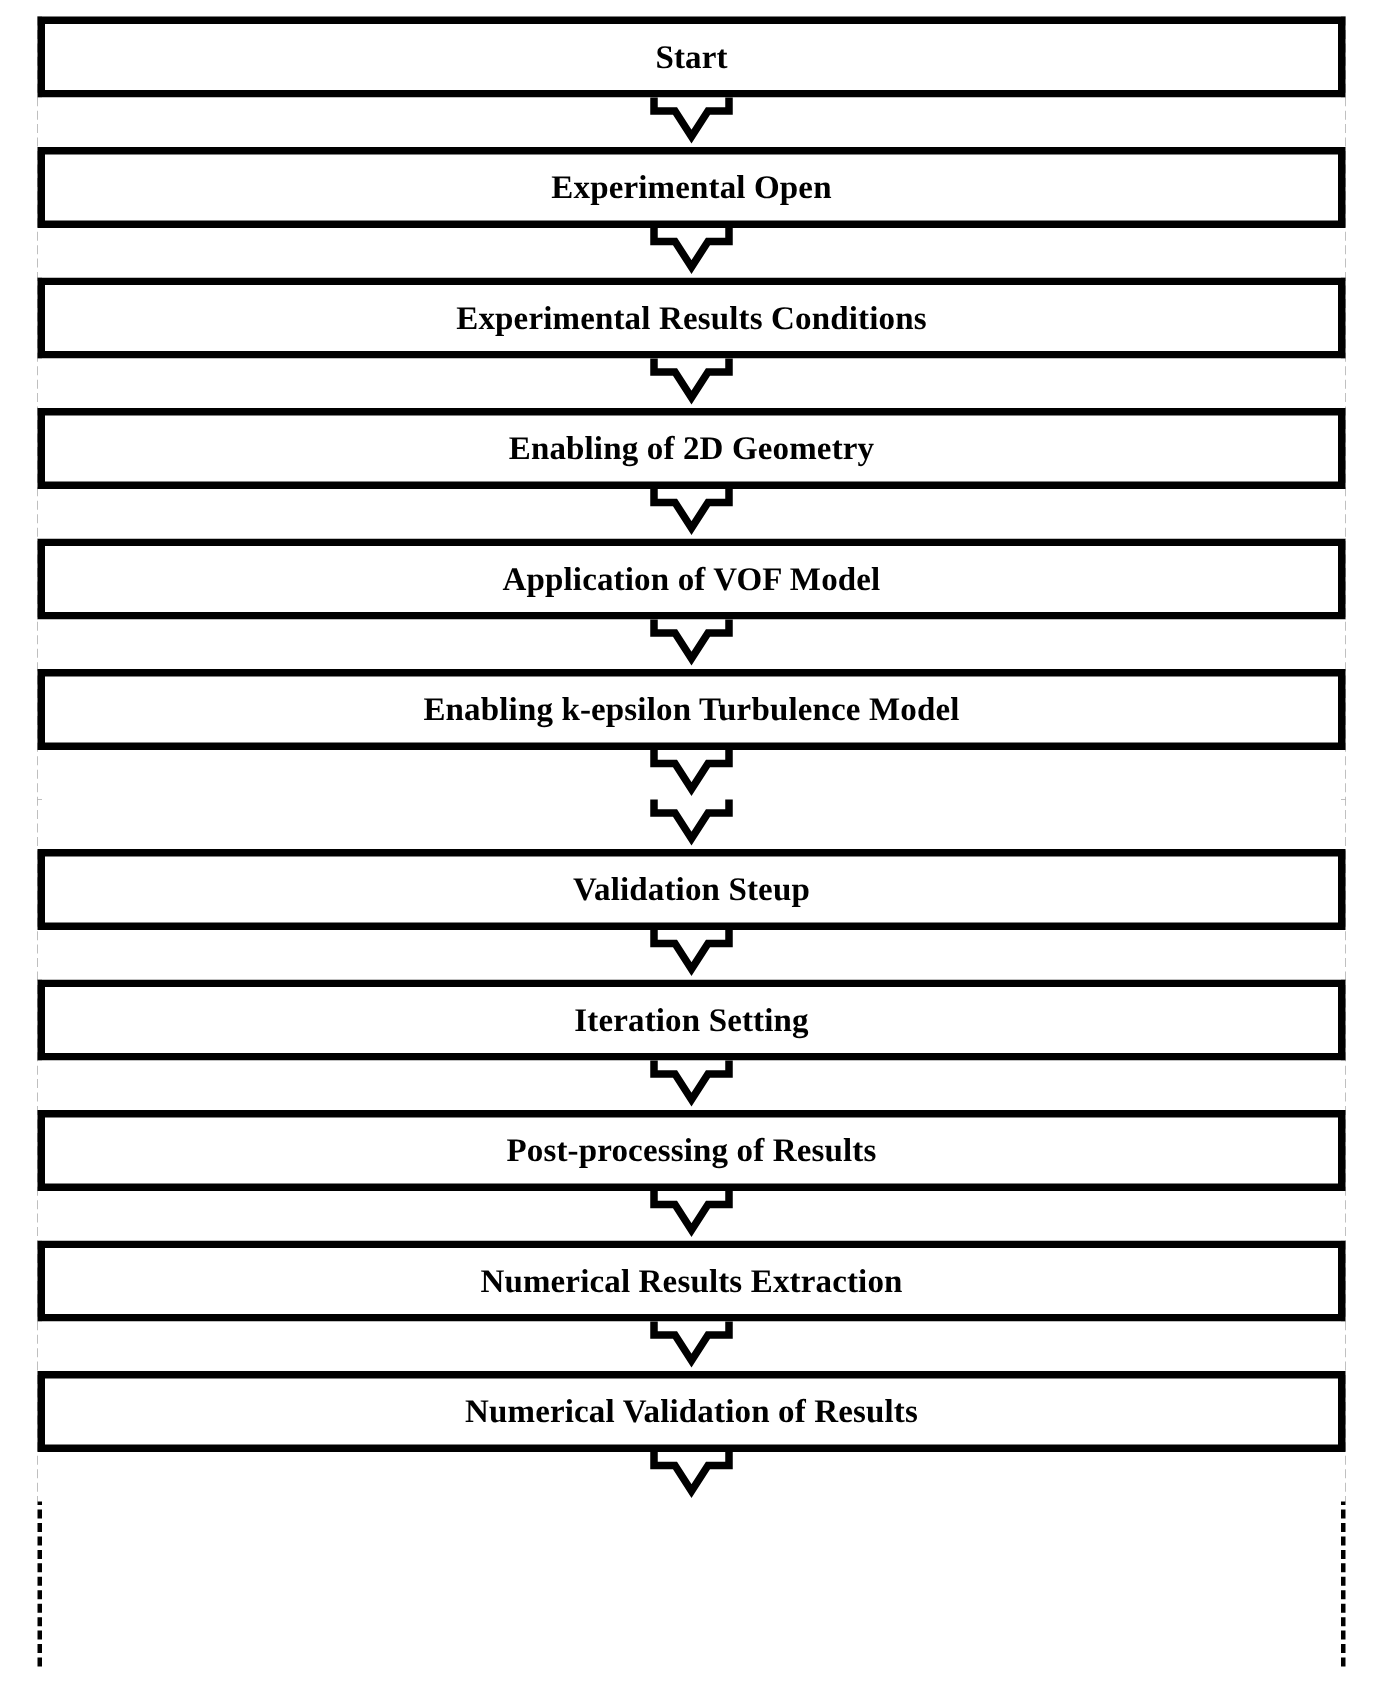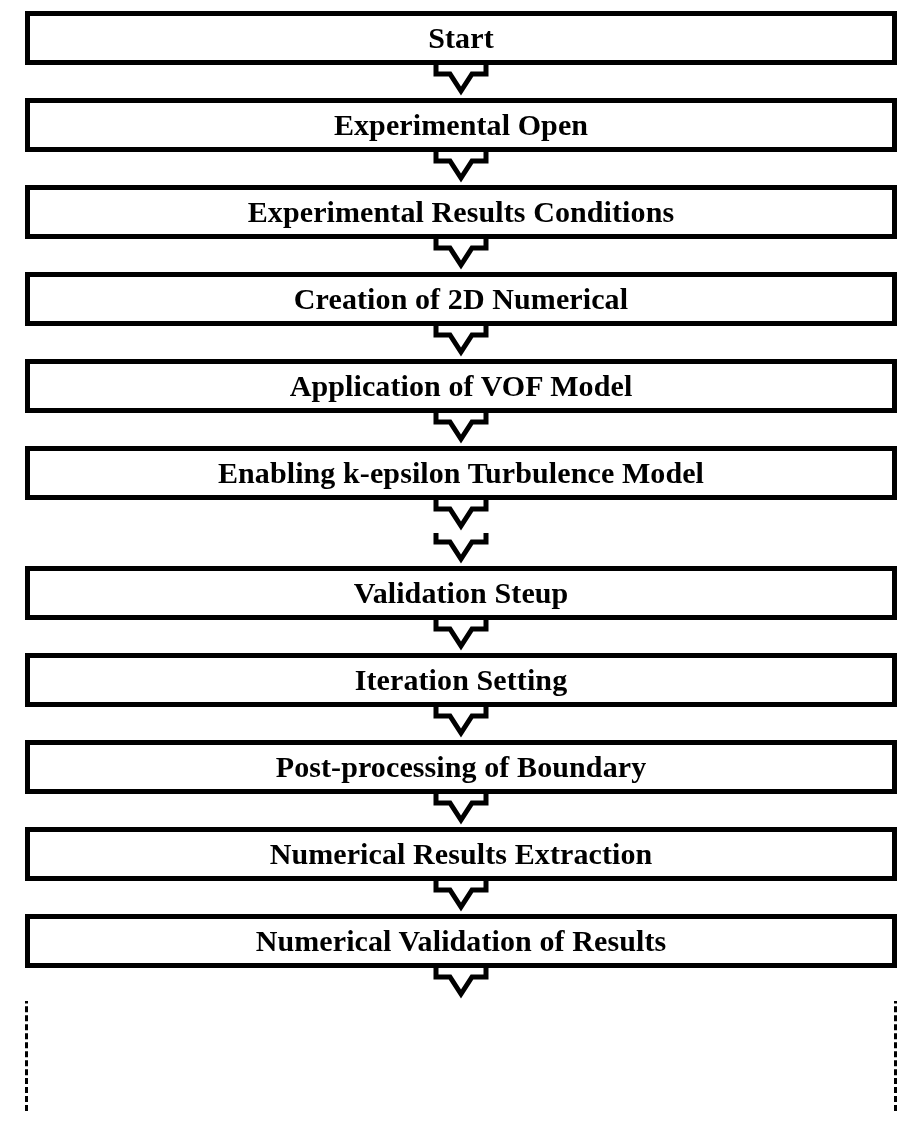--- a/index.html
+++ b/index.html
@@ -47,21 +47,21 @@
     background: #ffffff;
     display: flex;
     align-items: center;
     justify-content: center;
     z-index: 2;
   }
 
   .node-label {
     font-family: "Liberation Serif", "DejaVu Serif", serif;
     font-weight: bold;
-    font-size: 30px;
+    font-size: 22px;
     line-height: 1;
     color: #000000;
     letter-spacing: 0.1px;
     white-space: nowrap;
     text-align: left;
   }
 
   
   .flow-connector {
     position: relative;
@@ -107,21 +107,21 @@
       </div>
       <div class="flow-node">
         <span class="node-label">Experimental Results Conditions</span>
       </div>
       <div class="flow-connector">
         <svg viewBox="0 0 58 33" preserveAspectRatio="none">
           <path d="M 4 0 L 4 9 L 18 9 L 29 26 L 40 9 L 54 9 L 54 0" fill="none" stroke="#000000" stroke-width="5" stroke-linejoin="miter" stroke-linecap="butt"></path>
         </svg>
       </div>
       <div class="flow-node">
-        <span class="node-label">Creation of 2D Numerical</span>
+        <span class="node-label">Enabling of 2D Geometry</span>
       </div>
       <div class="flow-connector">
         <svg viewBox="0 0 58 33" preserveAspectRatio="none">
           <path d="M 4 0 L 4 9 L 18 9 L 29 26 L 40 9 L 54 9 L 54 0" fill="none" stroke="#000000" stroke-width="5" stroke-linejoin="miter" stroke-linecap="butt"></path>
         </svg>
       </div>
       <div class="flow-node">
         <span class="node-label">Application of VOF Model</span>
       </div>
       <div class="flow-connector">
@@ -152,21 +152,21 @@
       </div>
       <div class="flow-node">
         <span class="node-label">Iteration Setting</span>
       </div>
       <div class="flow-connector">
         <svg viewBox="0 0 58 33" preserveAspectRatio="none">
           <path d="M 4 0 L 4 9 L 18 9 L 29 26 L 40 9 L 54 9 L 54 0" fill="none" stroke="#000000" stroke-width="5" stroke-linejoin="miter" stroke-linecap="butt"></path>
         </svg>
       </div>
       <div class="flow-node">
-        <span class="node-label">Post-processing of Boundary</span>
+        <span class="node-label">Post-processing of Results</span>
       </div>
       <div class="flow-connector">
         <svg viewBox="0 0 58 33" preserveAspectRatio="none">
           <path d="M 4 0 L 4 9 L 18 9 L 29 26 L 40 9 L 54 9 L 54 0" fill="none" stroke="#000000" stroke-width="5" stroke-linejoin="miter" stroke-linecap="butt"></path>
         </svg>
       </div>
       <div class="flow-node">
         <span class="node-label">Numerical Results Extraction</span>
       </div>
       <div class="flow-connector">

